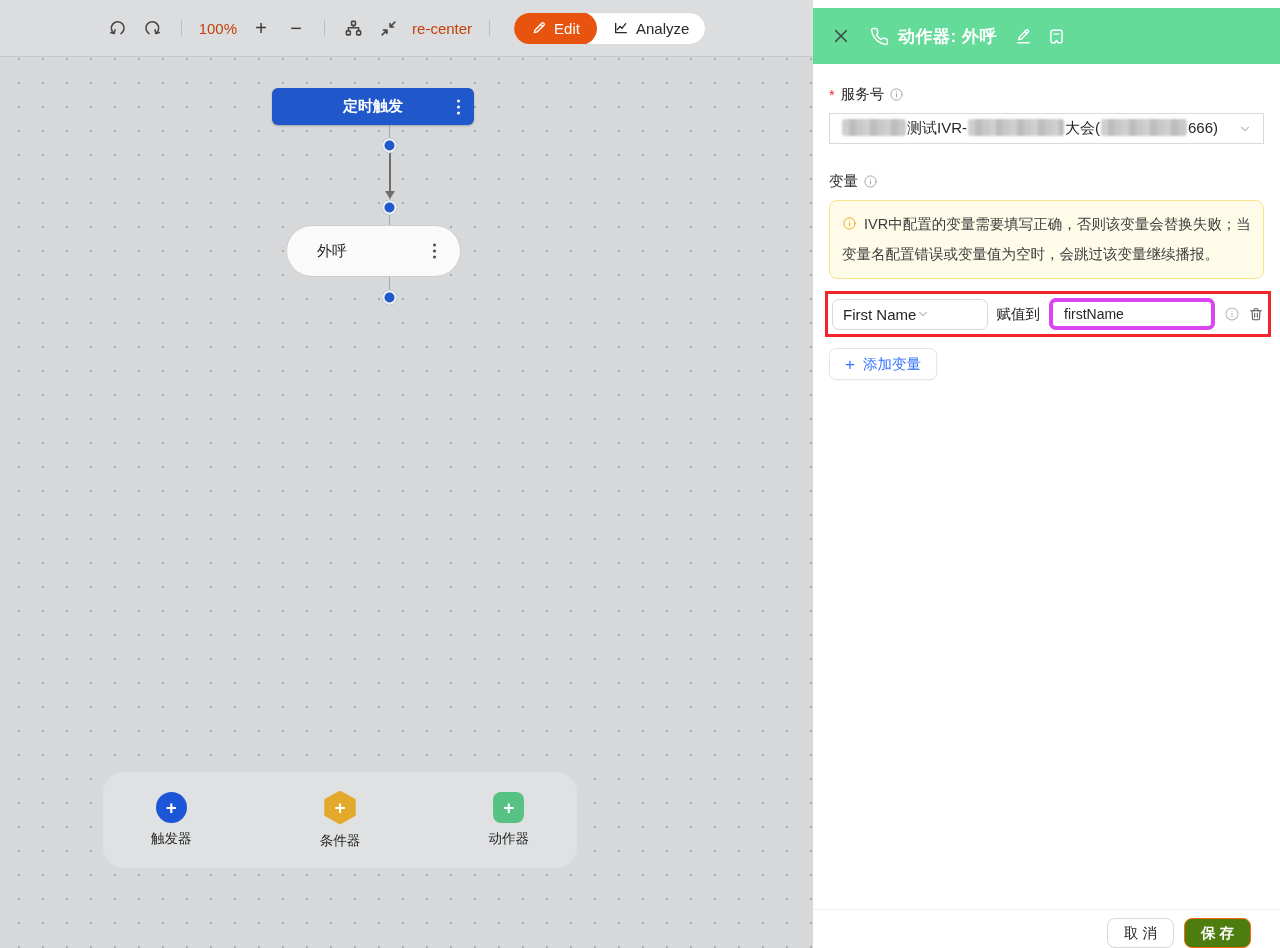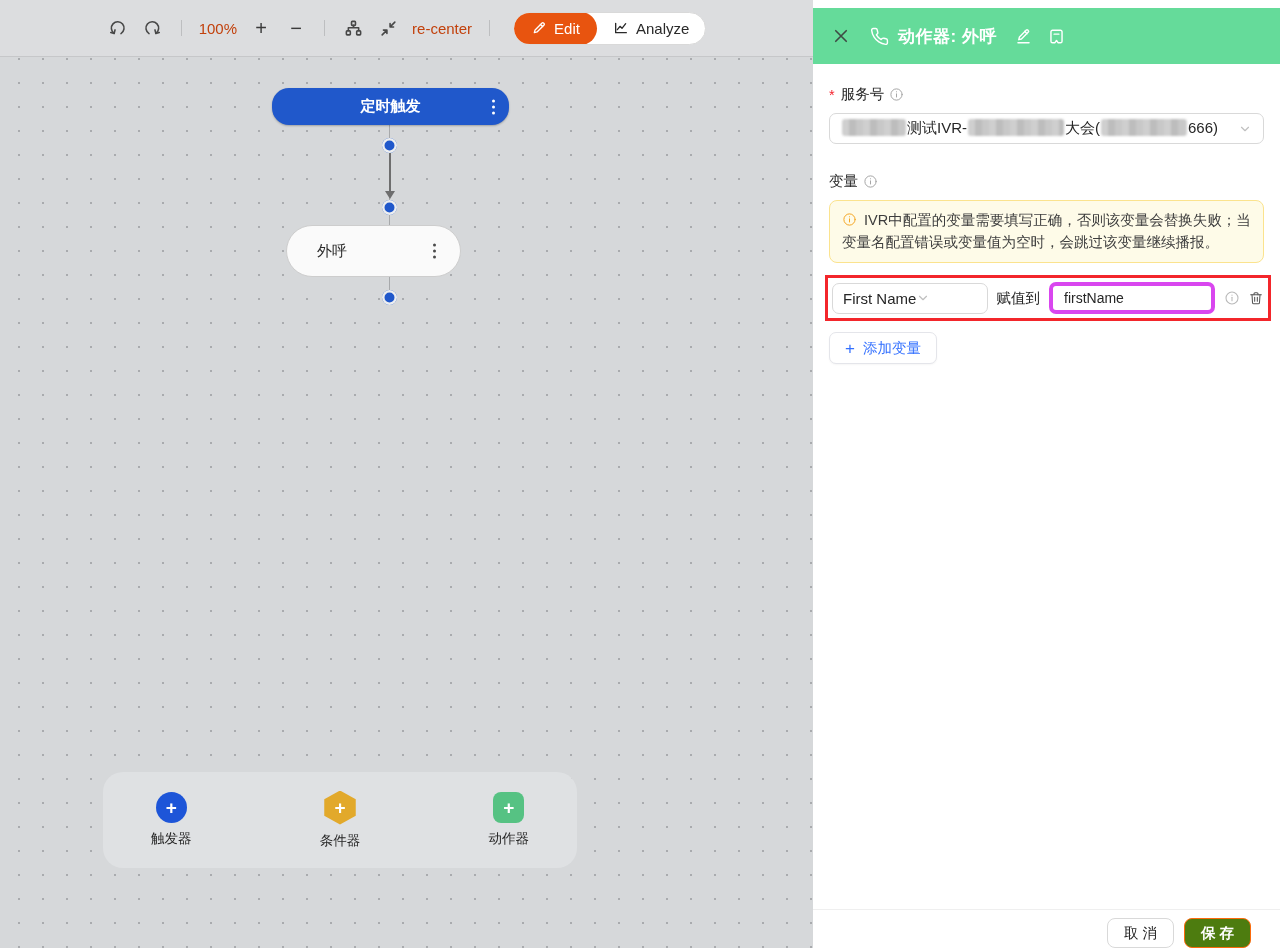--- a/index.html
+++ b/index.html
@@ -19,21 +19,21 @@
   .seg-analyze { display:flex; align-items:center; gap:7px; color:#2A2A2A; padding:0 16px; font-size:15px; cursor:pointer; }
   .seg svg { width:16px; height:16px; fill:none; stroke-width:2; stroke-linecap:round; stroke-linejoin:round; }
   .seg-edit svg { stroke:#fff; }
   .seg-analyze svg { stroke:#2A2A2A; }
 
   .canvas { flex:1; position:relative; background-color:#D6D8DA;
             background-image: radial-gradient(#A9ABAE 1.4px, transparent 1.5px);
             background-size:24px 24px; background-position:7px 14px; }
 
   .flow-vline { position:absolute; left:389px; top:68px; width:1px; height:172px; background:#A7A9AB; }
-  .node-trigger { position:absolute; left:272px; top:31px; width:237px; height:37px; background:#2058CB; border-radius:17px;
+  .node-trigger { position:absolute; left:272px; top:31px; width:202px; height:37px; background:#2058CB; border-radius:6px;
                   display:flex; align-items:center; justify-content:center; color:#fff; font-weight:bold; font-size:15px; cursor:pointer; box-shadow:0 1px 2px rgba(0,0,0,.25); }
   .node-trigger .more { position:absolute; right:14px; top:50%; transform:translateY(-50%); }
   .node-action { position:absolute; left:286px; top:168px; width:175px; height:52px; background:#FAFAFA; border:1px solid #CDCDCD; border-radius:27px;
                  display:flex; align-items:center; color:#2A2A2A; font-size:15px; padding-left:30px; cursor:pointer; }
   .node-action .more { position:absolute; right:24px; top:50%; transform:translateY(-50%); }
   .more { display:flex; flex-direction:column; gap:3px; cursor:pointer; }
   .more i { width:3px; height:3px; border-radius:50%; background:currentColor; display:block; }
   .node-action .more { color:#4A4A4A; }
   .node-trigger .more { color:#fff; }
 
@@ -60,31 +60,31 @@
   .panel-header .hicon svg { width:19px; height:19px; stroke:#fff; fill:none; stroke-width:1.8; stroke-linecap:round; stroke-linejoin:round; }
   .panel-title { color:#fff; font-weight:bold; font-size:17px; margin:0 4px 0 8px; letter-spacing:.5px; }
   .panel-header .hbtn { cursor:pointer; margin-left:12px; }
 
   .panel-body { flex:1; padding:21px 16px 0 16px; overflow:hidden; }
   .field-label { display:flex; align-items:center; gap:5px; font-size:14.5px; color:#262626; }
   .req { color:#F5222D; margin-right:1px; }
   .info-icon { width:15px; height:15px; display:inline-flex; }
   .info-icon svg { width:15px; height:15px; stroke:#A6A6A6; fill:none; stroke-width:1.6; stroke-linecap:round; }
 
-  .select-box { margin-top:9px; height:31px; border:1px solid #D9D9D9; border-radius:7px; background:#fff; display:flex; align-items:center;
+  .select-box { margin-top:9px; height:31px; border:1px solid #D9D9D9; border-radius:0; background:#fff; display:flex; align-items:center;
                 padding:0 11px; font-size:15px; color:#262626; cursor:pointer; }
   .select-box .grow { flex:1; }
   .chev { width:14px; height:14px; }
   .chev svg { width:14px; height:14px; stroke:#BFBFBF; fill:none; stroke-width:2; stroke-linecap:round; stroke-linejoin:round; }
   .blur-chip { display:inline-block; height:17px; border-radius:3px; vertical-align:-3px; margin:0 1px; filter:blur(.8px);
                background:repeating-linear-gradient(90deg,#CFCFCF 0 7px,#BDBDBD 7px 14px,#C8C8C8 14px 21px); }
 
   .sec-gap { margin-top:28px; }
   .alert { margin-top:9px; background:#FEFBE8; border:1px solid #FBE38E; border-radius:8px; padding:8px 12px 9px 12px;
-           font-size:14.5px; color:#3D3D3D; line-height:22px; }
+           font-size:14.5px; color:#3D3D3D; line-height:30px; }
   .alert .warn-icon { display:inline-flex; width:15px; height:15px; vertical-align:-2px; margin-right:7px; }
   .alert .warn-icon svg { width:15px; height:15px; stroke:#F5A623; fill:none; stroke-width:1.6; stroke-linecap:round; }
 
   .annotation { margin:12px -7px 0 -4px; border:3px solid #F3262B; padding:4px 4px; display:flex; align-items:center; }
   .var-select { width:164px; height:31px; border:1px solid #D9D9D9; border-radius:7px; display:flex; align-items:center; padding:0 10px;
                 font-size:15px; color:#262626; background:#fff; cursor:pointer; margin-top:0; }
   .assign-label { font-size:14.5px; color:#262626; margin:0 9px; white-space:nowrap; }
   .var-input { width:166px; height:31px; border:4px solid #d946ef; border-radius:7px; padding:12px 11px; font-size:14px; color:#262626; outline:none; font-family:"Liberation Sans",sans-serif; }
   .row-icon { width:16px; height:16px; display:flex; cursor:pointer; }
   .row-icon svg { width:16px; height:16px; fill:none; stroke-width:1.6; stroke-linecap:round; stroke-linejoin:round; }

